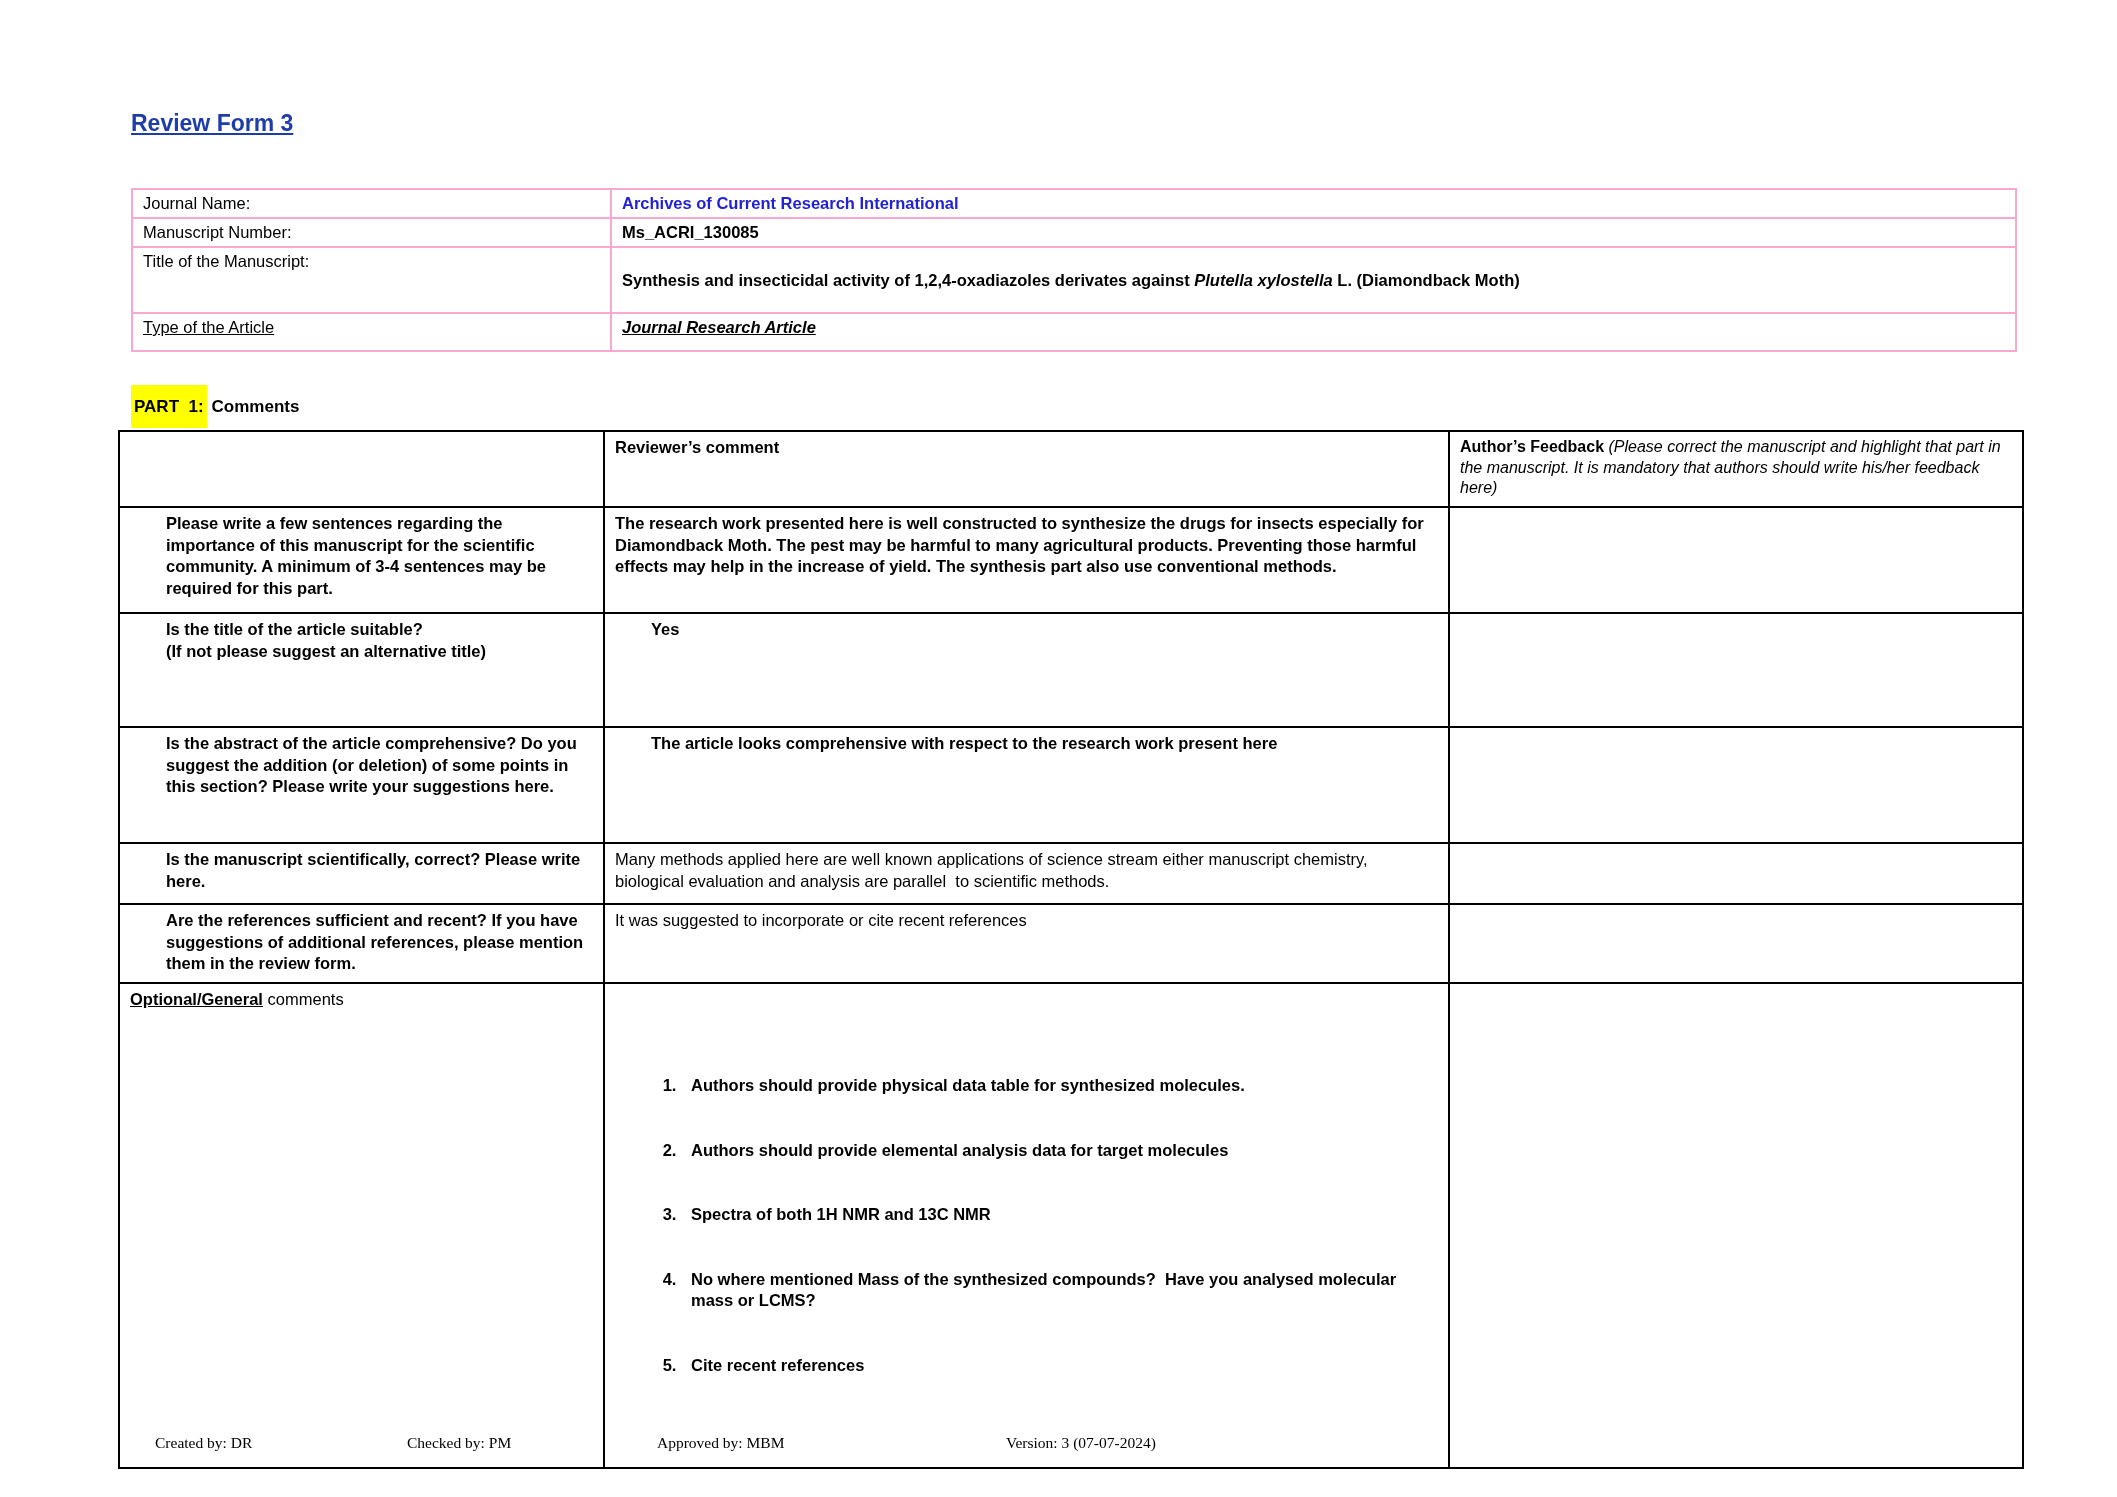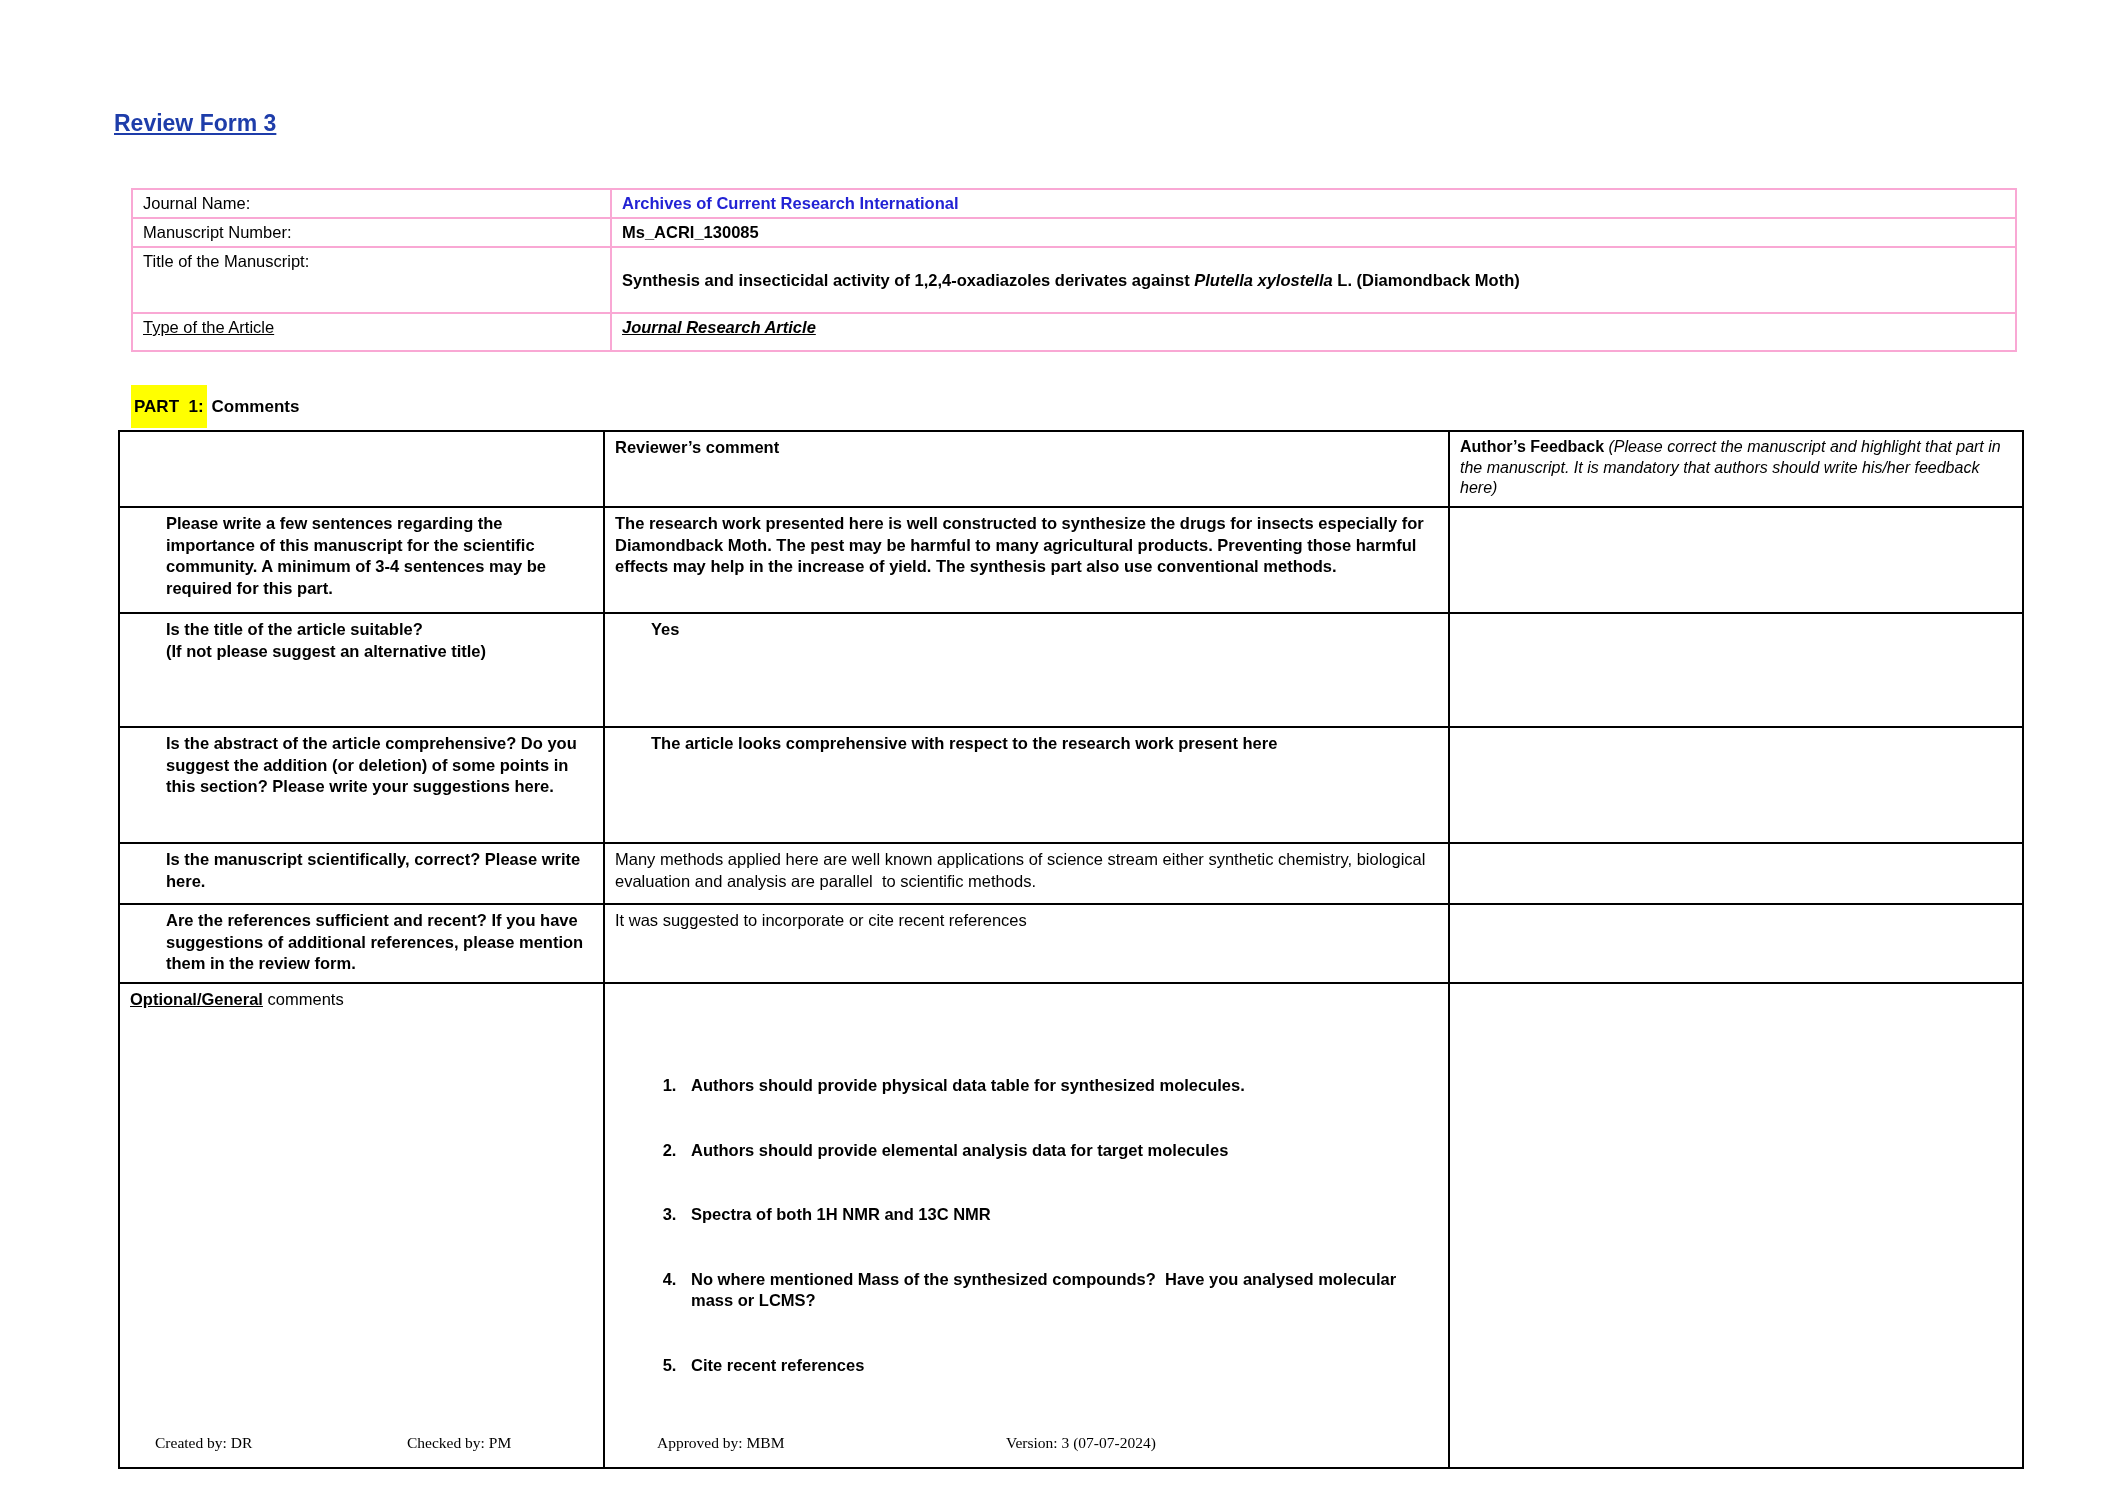--- a/index.html
+++ b/index.html
@@ -5,21 +5,21 @@
   html,body{margin:0;padding:0;background:#ffffff;}
   .page{
     position:relative;
     width:2117px;height:1497px;
     background:#ffffff;
     font-family:"Liberation Sans","DejaVu Sans",sans-serif;
     color:#000;
     overflow:hidden;
   }
   .doc-title{
-    position:absolute;left:114px;top:110px;
+    position:absolute;left:131px;top:110px;
     margin:0;
     font-size:23px;font-weight:bold;
     color:var(--title-color,#1e3daa);
     text-decoration:underline;
   }
   
   .meta-table{
     position:absolute;left:131px;top:188px;width:1886px;
     border-collapse:collapse;table-layout:fixed;
     font-size:16.5px;line-height:21px;
@@ -146,21 +146,21 @@
     </tr>
 
     <tr style="height:116px;">
       <td class="q">Is the abstract of the article comprehensive? Do you suggest the addition (or deletion) of some points in this section? Please write your suggestions here.</td>
       <td class="a-bold a-indent">The article looks comprehensive with respect to the research work present here</td>
       <td></td>
     </tr>
 
     <tr style="height:61px;">
       <td class="q">Is the manuscript scientifically, correct? Please write here.</td>
-      <td>Many methods applied here are well known applications of science stream either synthetic chemistry, biological evaluation and analysis are parallel  to scientific methods.</td>
+      <td>Many methods applied here are well known applications of science stream either manuscript chemistry, biological evaluation and analysis are parallel  to scientific methods.</td>
       <td></td>
     </tr>
 
     <tr style="height:79px;">
       <td class="q">Are the references sufficient and recent? If you have suggestions of additional references, please mention them in the review form.</td>
       <td>It was suggested to incorporate or cite recent references</td>
       <td></td>
     </tr>
 
 

